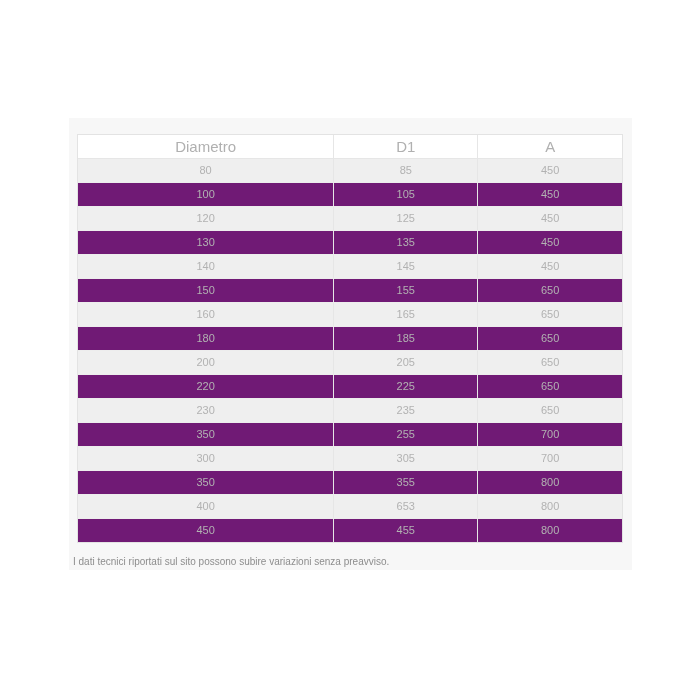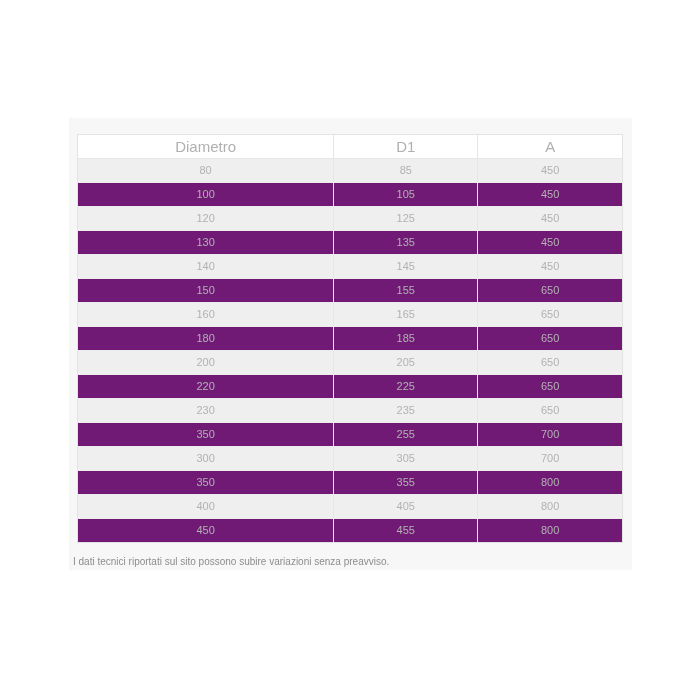--- a/index.html
+++ b/index.html
@@ -178,21 +178,21 @@
             <td>305</td>
             <td>700</td>
           </tr>
           <tr class="row-plain">
             <td>350</td>
             <td>355</td>
             <td>800</td>
           </tr>
           <tr class="row-shaded">
             <td>400</td>
-            <td>405</td>
+            <td>653</td>
             <td>800</td>
           </tr>
           <tr class="row-plain">
             <td>450</td>
             <td>455</td>
             <td>800</td>
           </tr>
         </tbody>
     </table>
   </div>

